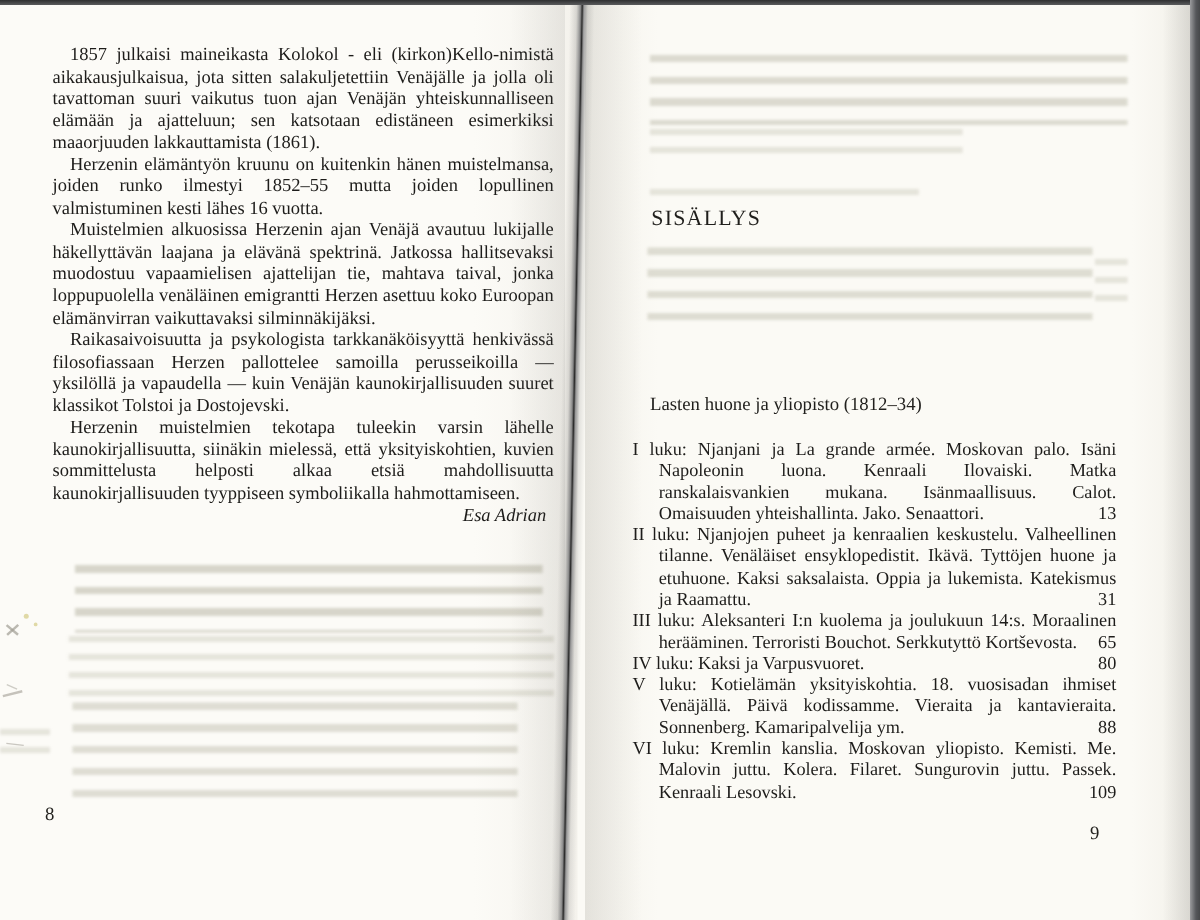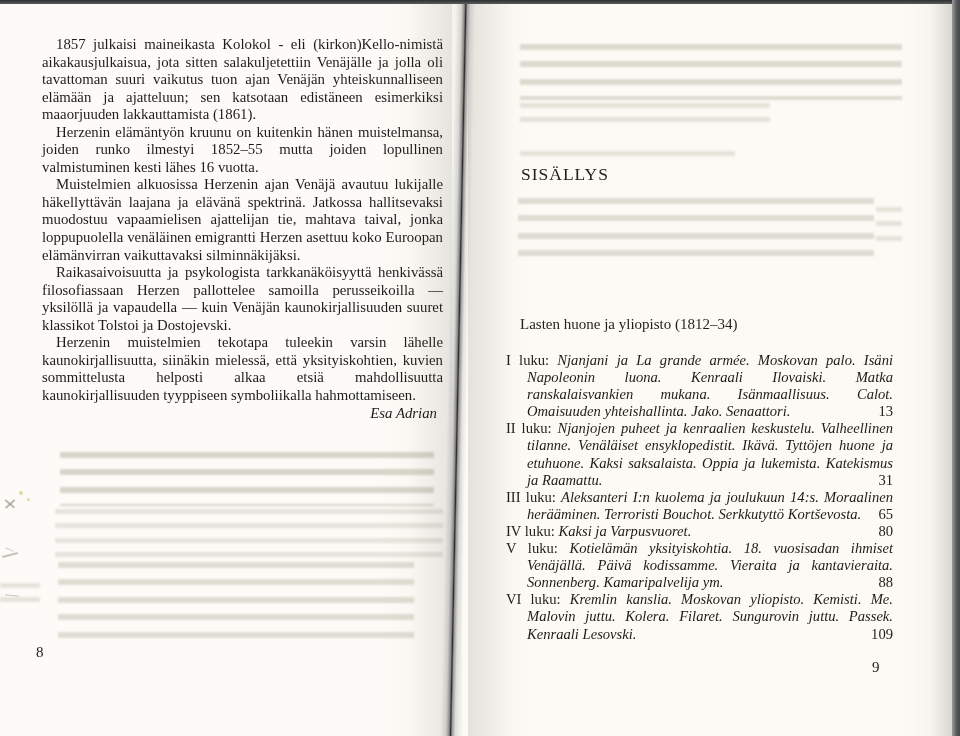--- a/index.html
+++ b/index.html
@@ -39,21 +39,21 @@
   
   .toc-heading{position:absolute;left:521px;top:164px;font-size:17.5px;
                letter-spacing:1px;color:#201f1c;}
   .part-title{position:absolute;left:518px;top:296px;font-size:16.5px;
               letter-spacing:.3px;color:#201f1c;}
   .part-subtitle{position:absolute;left:518px;top:316px;font-size:15px;color:#201f1c;}
   .entries{position:absolute;left:506px;top:352px;width:387px;color:#1d1c1a;
            font-size:14.6px;line-height:17.1px;text-align:justify;}
   .entry{position:relative;padding-left:21px;text-indent:-21px;}
   .entry .lbl{font-style:normal;}
-  .entry .desc{font-style:italic;}
+  .entry .desc{}
   .entry .pg{position:absolute;right:0;bottom:0;font-style:normal;text-indent:0;margin-top:41px;}
 
   
   .bleed{position:absolute;filter:blur(1.2px);pointer-events:none;
          background:repeating-linear-gradient(180deg,
             rgba(143,141,115,.34) 0px, rgba(143,141,115,.34) 6px,
             rgba(0,0,0,0) 6px, rgba(0,0,0,0) 17.4px);}
   .bleed.b2{background:repeating-linear-gradient(180deg,
             rgba(150,148,122,.22) 3px, rgba(150,148,122,.22) 8px,
             rgba(0,0,0,0) 8px, rgba(0,0,0,0) 17.4px);}

